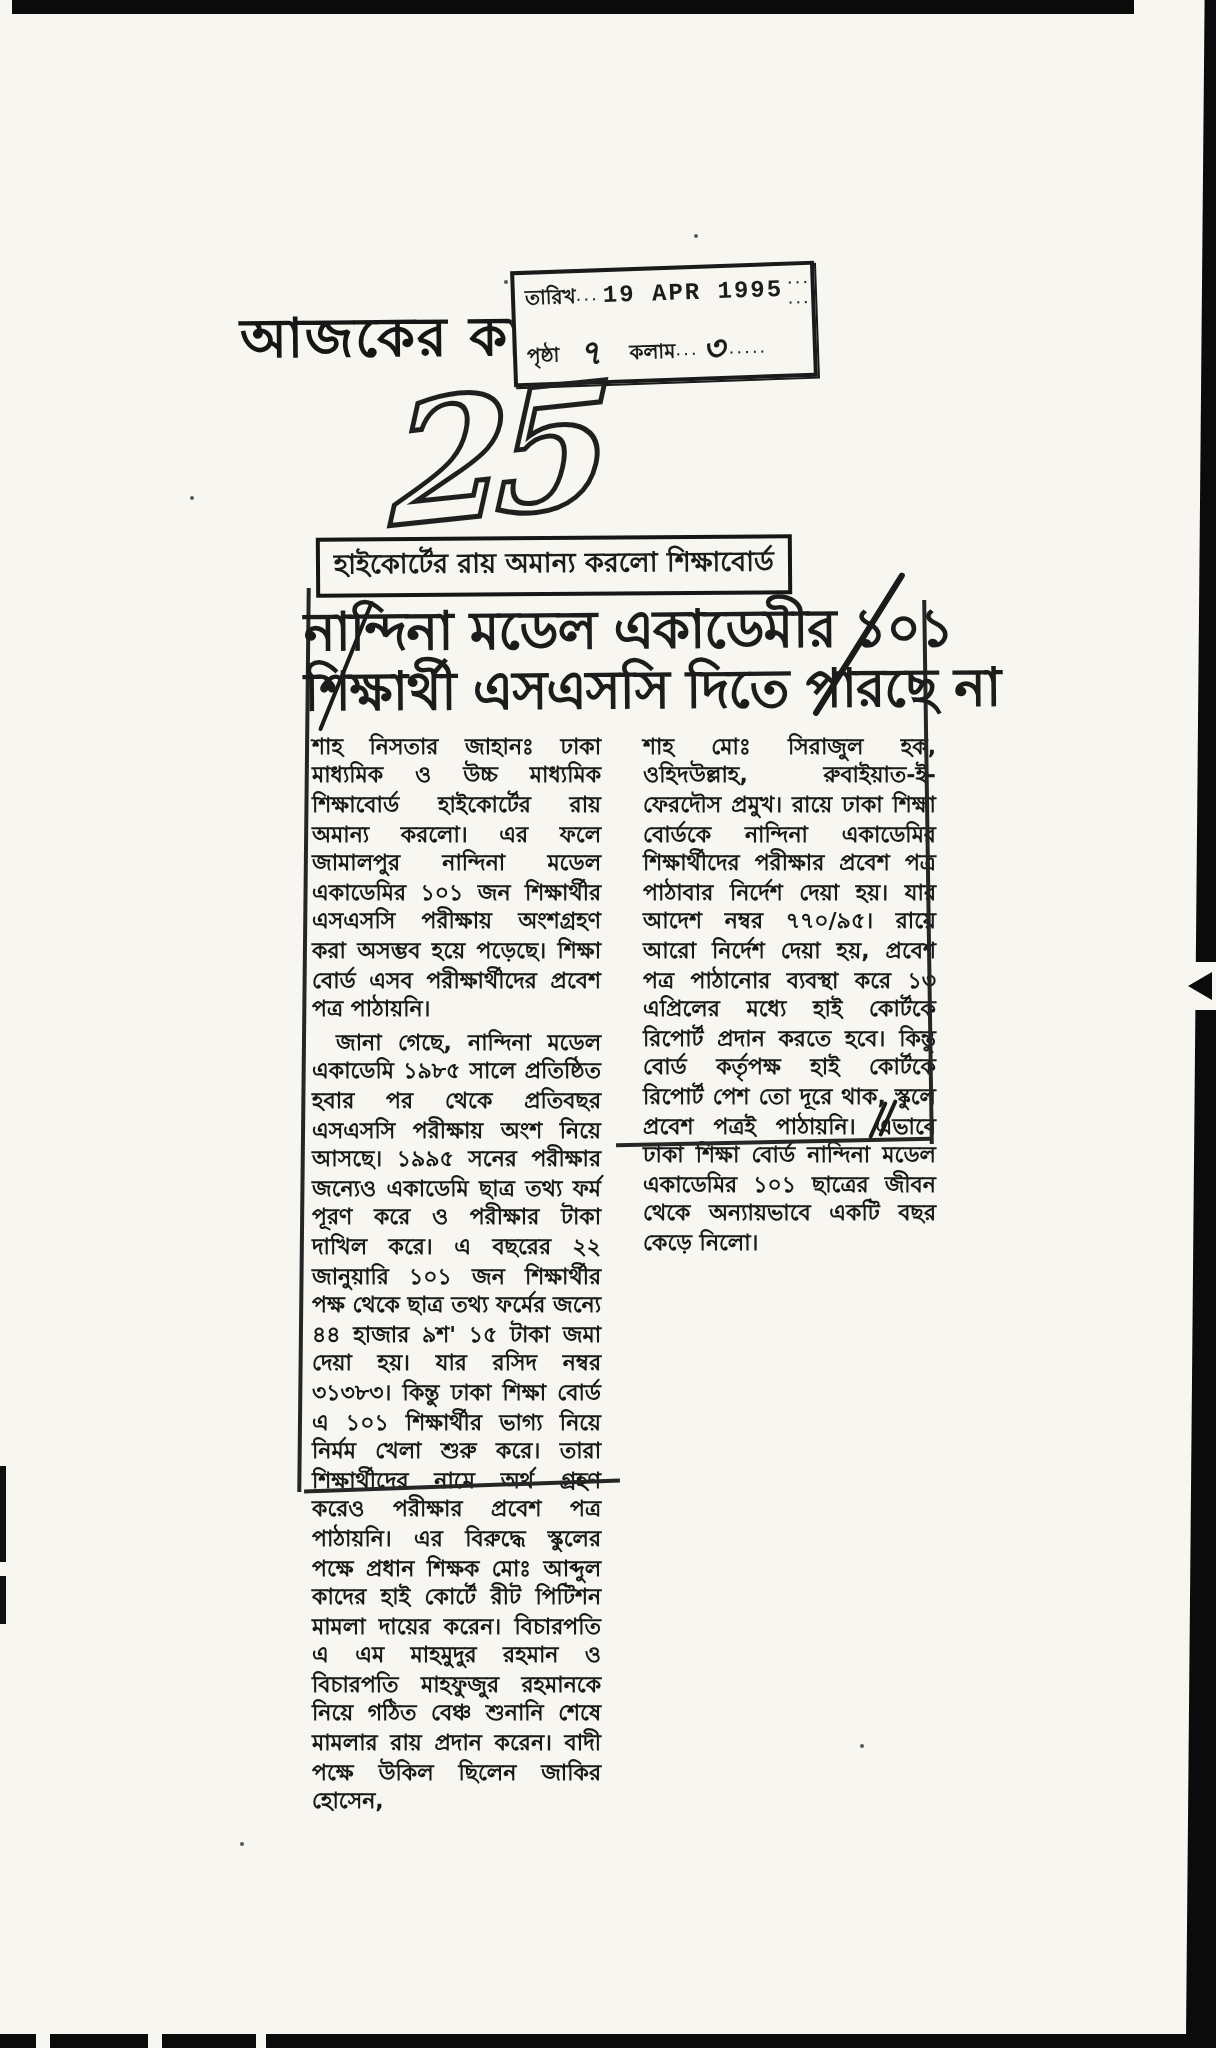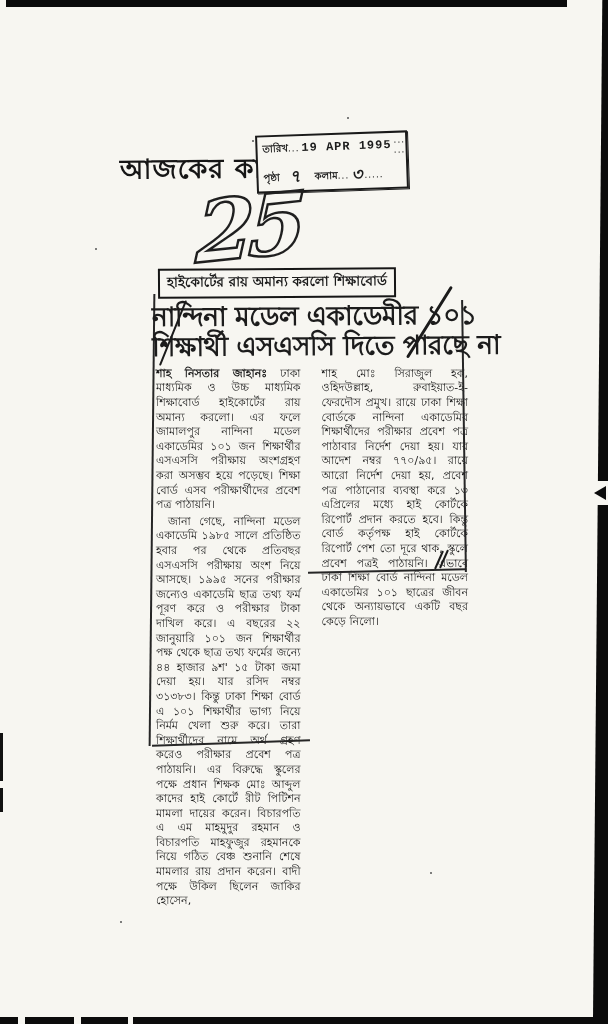--- a/index.html
+++ b/index.html
@@ -49,21 +49,21 @@
          font-family:"DejaVu Serif",serif;}
 
   
   .clipping{position:absolute;left:150px;top:268px;width:318px;}
   .kicker{display:inline-block;margin-left:8px;border:2px solid #161616;
           padding:1px 7px 2px 7px;font-size:13.5px;font-weight:bold;white-space:nowrap;
           font-family:"DejaVu Sans",sans-serif;transform:rotate(-.4deg);}
   .headline{margin:3px 0 4px 2px;font-size:26.5px;line-height:1.13;font-weight:900;
             font-family:"DejaVu Sans",sans-serif;letter-spacing:-.5px;
             transform:rotate(-.4deg);white-space:nowrap;}
-  .cols{display:flex;gap:21px;margin-top:6px;}
+  .cols{display:flex;gap:21px;margin-top:6px;font-weight:bold;}
   .col{width:150px;font-size:11px;line-height:14.6px;text-align:justify;
        font-family:"DejaVu Sans",sans-serif;color:#191919;}
   .col p{margin:0 0 2px 0;}
   .col p.indent{text-indent:12px;}
   .col1{padding-left:6px;}
   .col2{width:152px;}
 
   
   .cutline{position:absolute;background:#262626;}
   .cut-left{left:1px;top:26px;width:1.5px;height:452px;transform:rotate(.6deg);}

